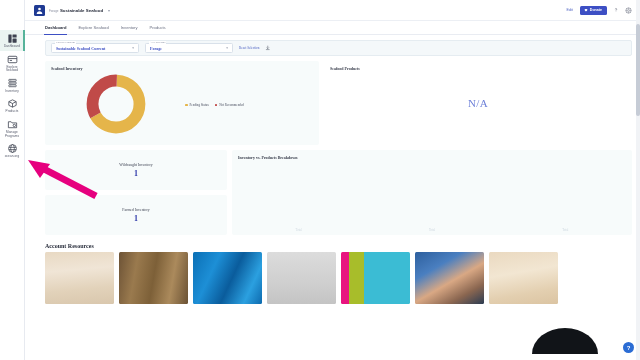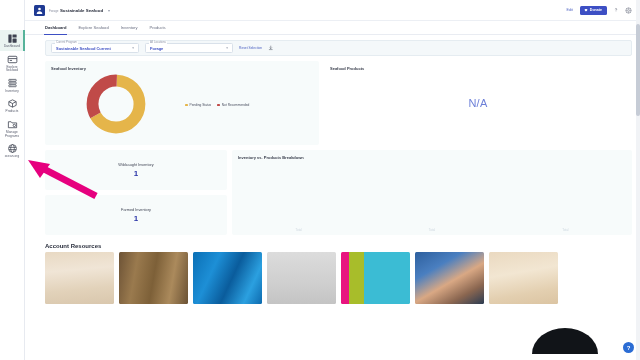--- a/index.html
+++ b/index.html
@@ -69,21 +69,21 @@
 
   
   .tabs { display:flex; gap: 12px; padding: 4px 0 0 20px; border-bottom:1px solid #e9ecf2; background:#fff; height:14px;}
   .tab { font-size: 4.1px; color:#6c7183; padding-bottom: 3.5px; cursor:pointer; position:relative; }
   .tab.active { color:#1f2433; font-weight:bold; }
   .tab.active::after {
     content:""; position:absolute; left:-1px; right:-1px; bottom:-1px; height:1.2px; background:#3d4fc4;
   }
 
   
-  .content { padding: 5px 8px 0 20px; background:#fff; }
+  .content { padding: 5px 8px 0 20px; background:#fff;font-family:Liberation Serif, serif; }
 
   .filterbar {
     background:#f4f8fa; border:1px solid #e5ecf1; border-radius:2px;
     height: 16px; display:flex; align-items:center; padding: 0 5px; gap:6px;
   }
   .field { position:relative; background:#fff; border:1px solid #d9e1ea; border-radius:1.5px;
            height: 10px; display:flex; align-items:center; padding: 0 4px; }
   .field.w1 { width: 88px; }
   .field.w2 { width: 88px; }
   .field-label {

